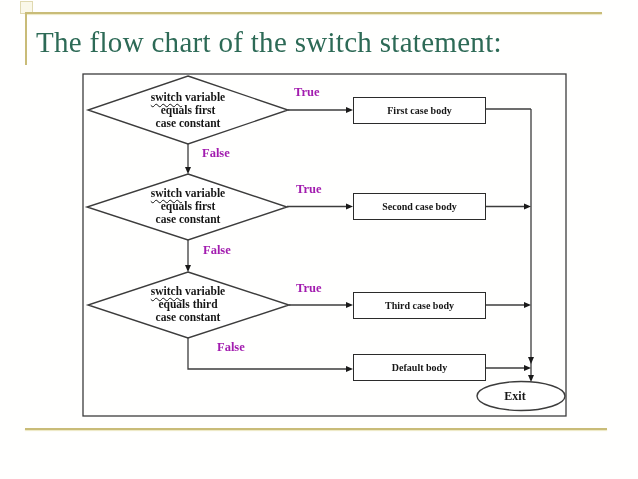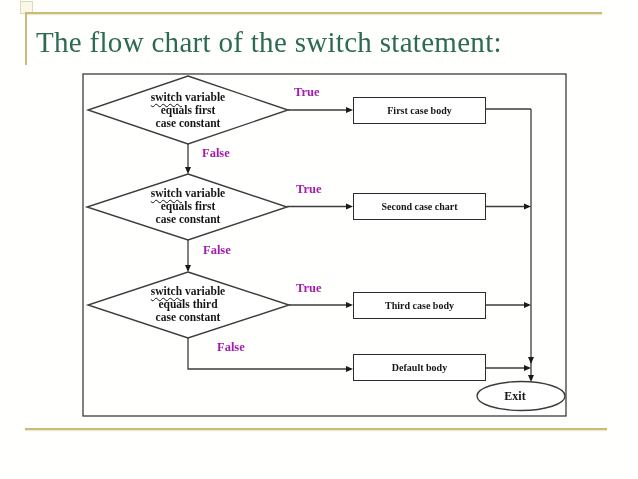--- a/index.html
+++ b/index.html
@@ -97,19 +97,19 @@
   </div>
 
   <div class="branch-label" style="left:294px;top:85px;">True</div>
   <div class="branch-label" style="left:296px;top:182px;">True</div>
   <div class="branch-label" style="left:296px;top:281px;">True</div>
   <div class="branch-label" style="left:202px;top:146px;">False</div>
   <div class="branch-label" style="left:203px;top:243px;">False</div>
   <div class="branch-label" style="left:217px;top:340px;">False</div>
 
   <div class="process-box" style="top:97px;">First case body</div>
-  <div class="process-box" style="top:193px;">Second case chart</div>
+  <div class="process-box" style="top:193px;">Second case body</div>
   <div class="process-box" style="top:354px;">Default body</div>
   <div class="process-box" style="top:292px;">Third case body</div>
 
   <div id="exit-label">Exit</div>
 
 </div>
 
 </body></html>

